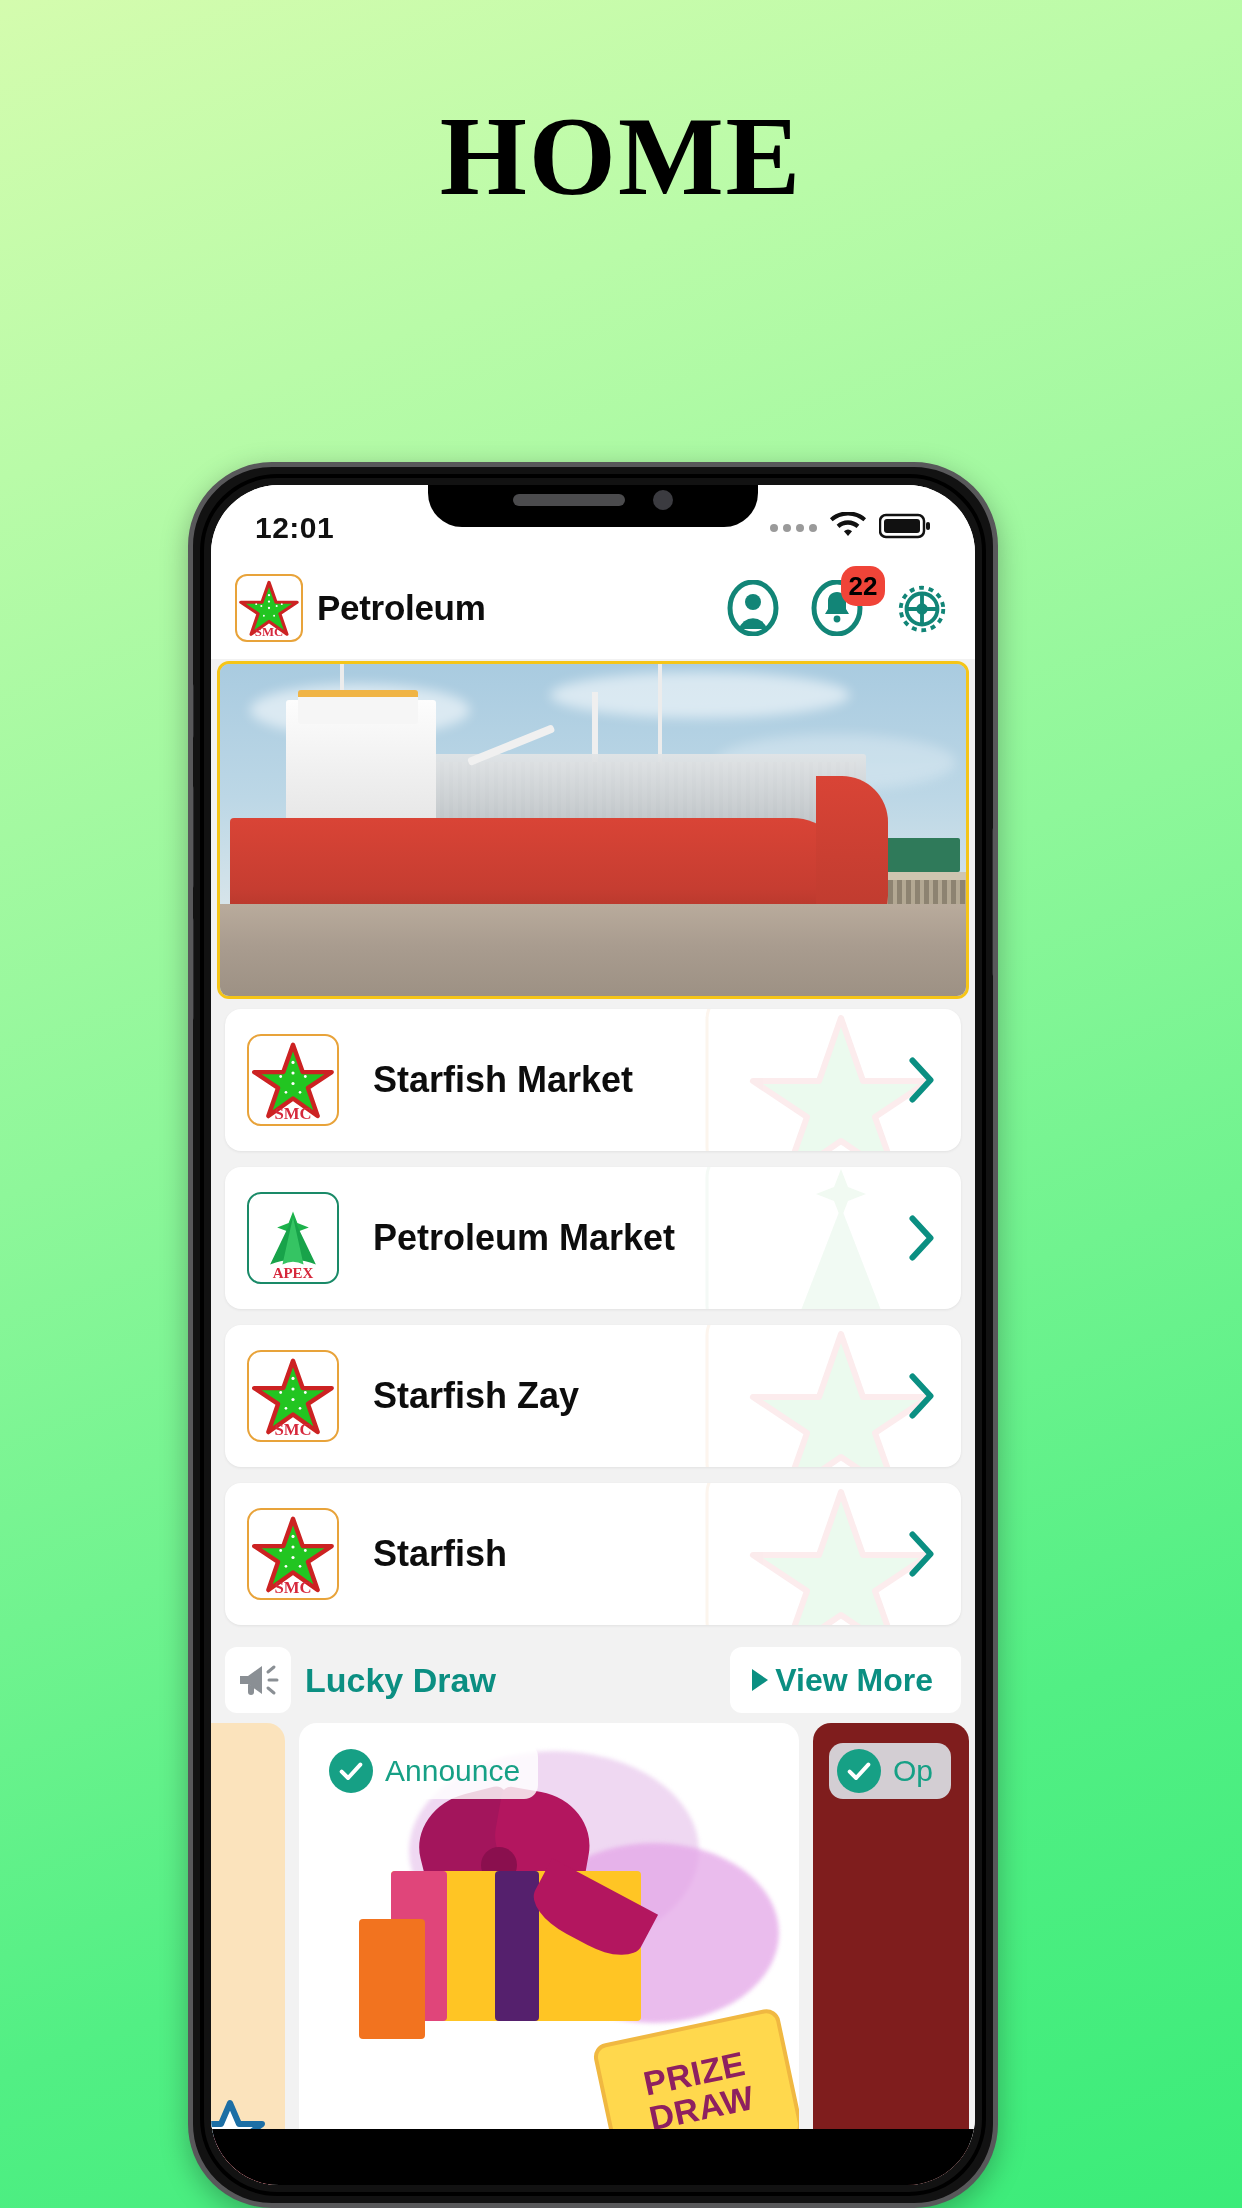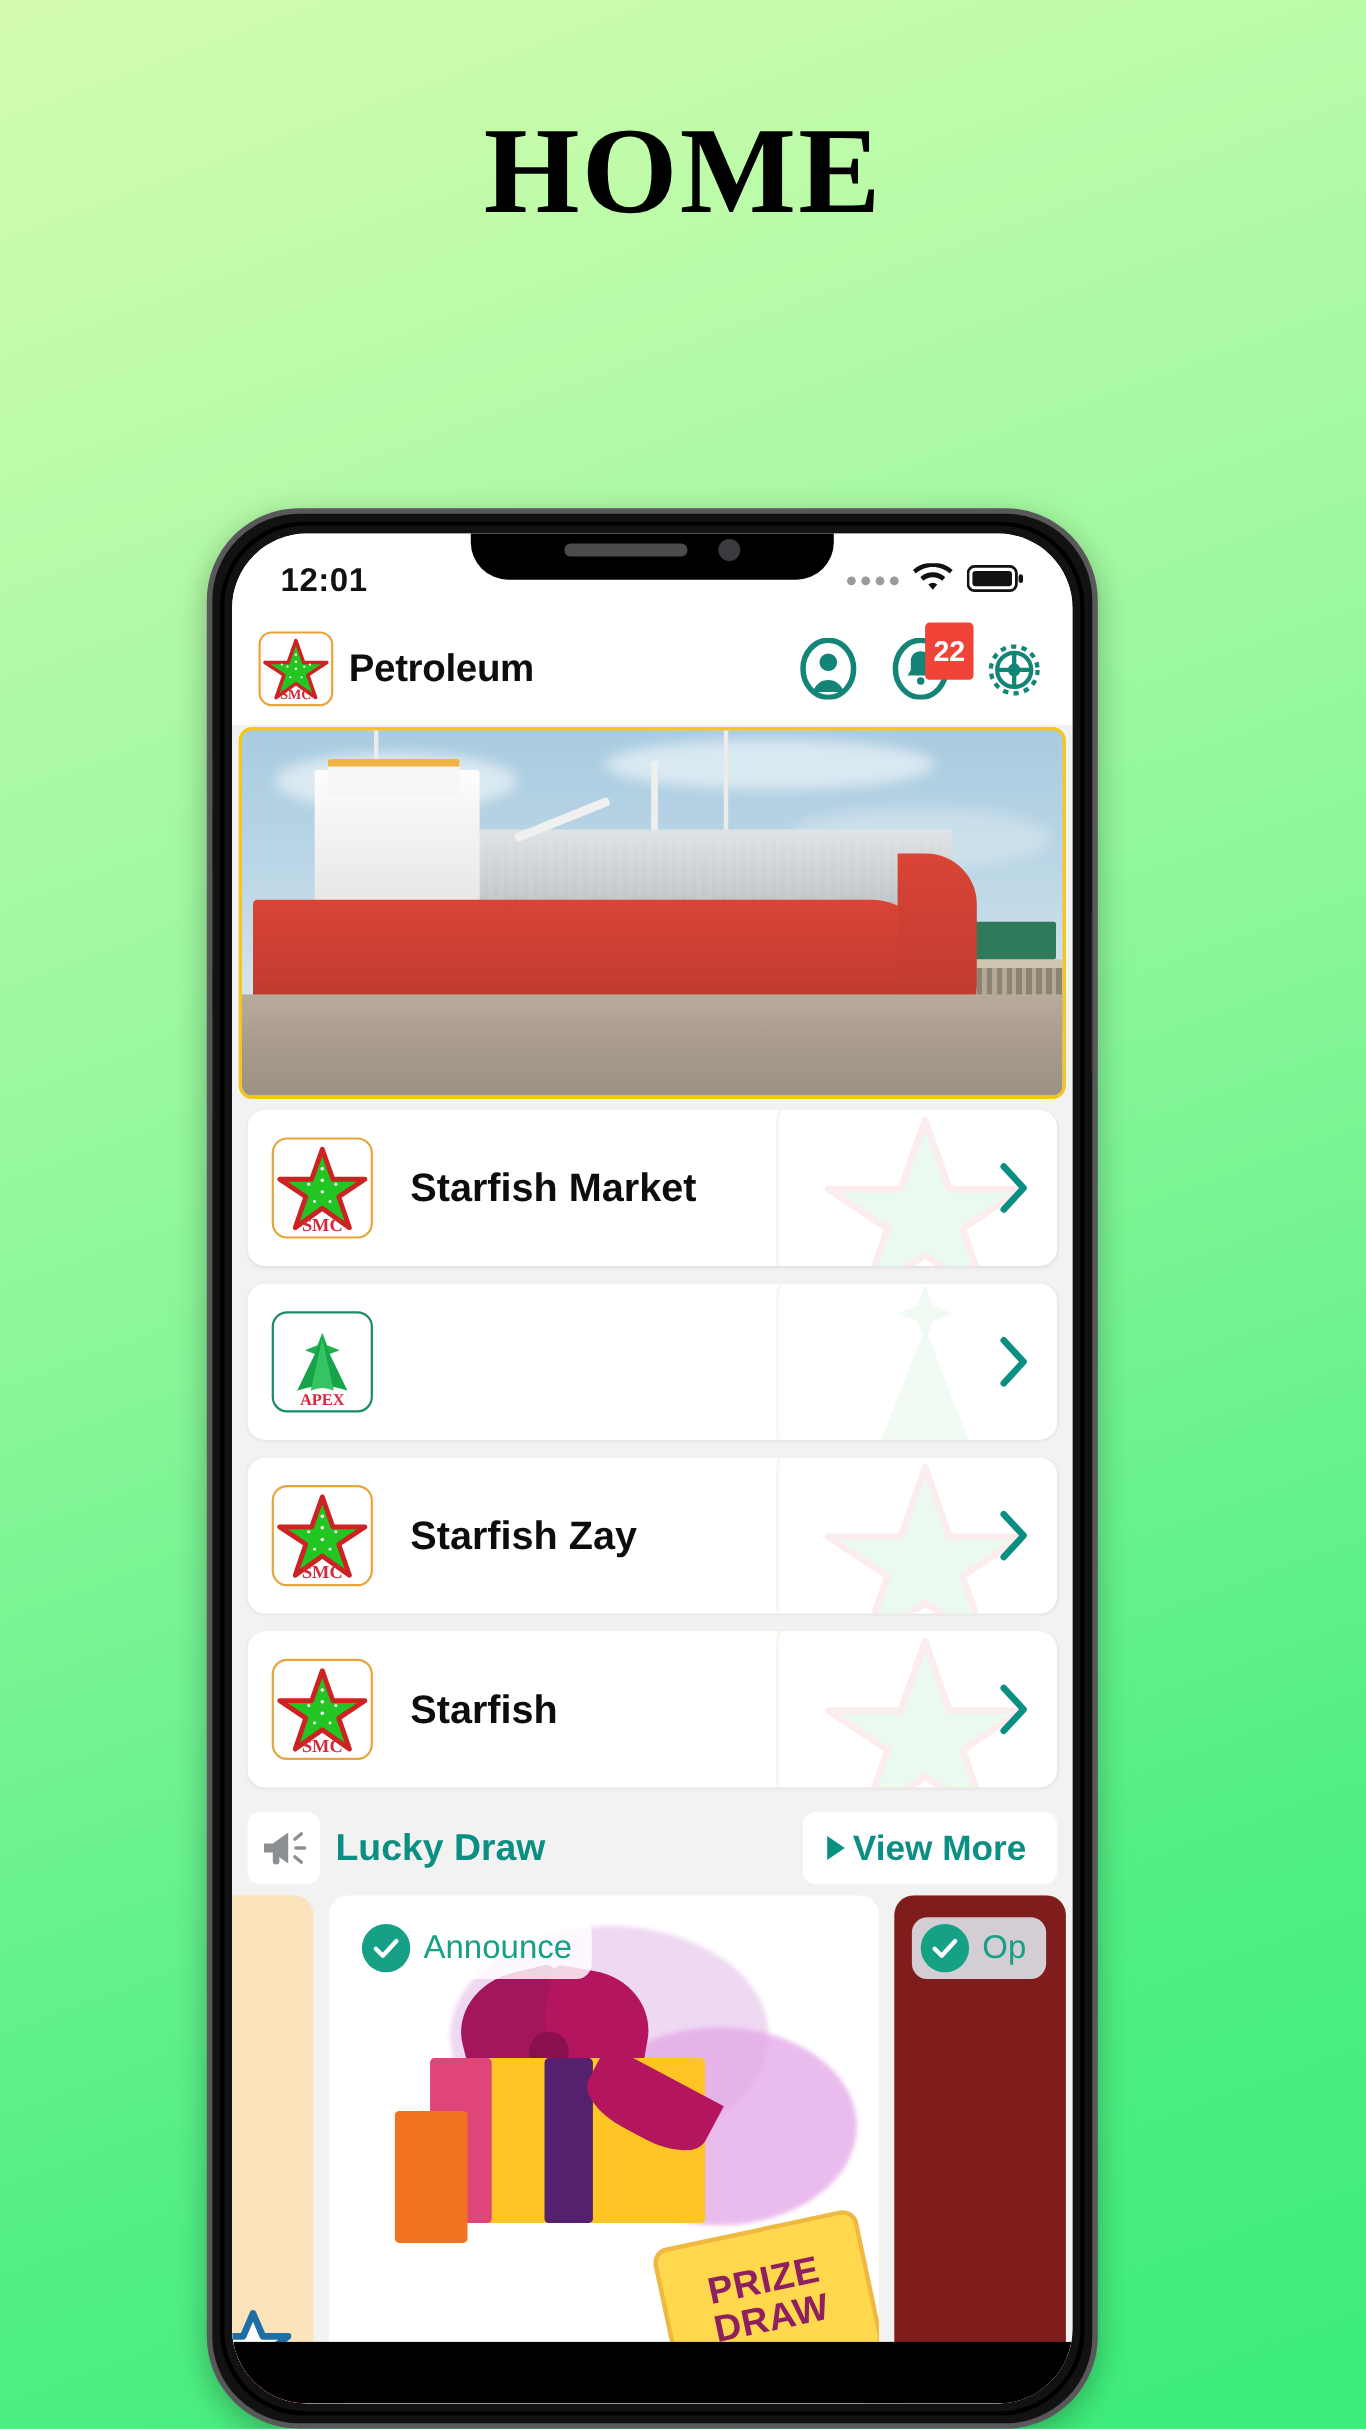--- a/index.html
+++ b/index.html
@@ -156,24 +156,24 @@
   .header-actions {
     margin-left: auto;
     display: flex;
     align-items: center;
     gap: 28px;
   }
   .hicon { position: relative; width: 56px; height: 56px; }
   .badge {
     position: absolute;
     top: -14px; right: -20px;
-    min-width: 44px; height: 52px;
+    min-width: 44px; height: 40px;
     background: #f04438;
-    border-radius: 4px;
-    color: #ffffff;
+    border-radius: 15px;
+    color: #000000;
     font-size: 26px;
     font-weight: 700;
     display: flex;
     align-items: center;
     justify-content: center;
     padding: 0 5px;
   }
 
   
   .app-body {
@@ -598,20 +598,21 @@
             <path d="M150 28 l7 18 18 7 -18 7 -7 18 -7 -18 -18 -7 18 -7 z" fill="#cdeccf"></path>
           </svg>
           <div class="row-logo apex">
             <svg width="100%" height="100%" viewBox="0 0 100 100">
               <path d="M50 20 l5 13 13 5 -13 5 -5 13 -5 -13 -13 -5 13 -5 z" fill="#1cb24b"></path>
               <path d="M50 26 L76 80 Q50 70 24 80 Z" fill="#18a34a"></path>
               <path d="M50 26 L62 80 Q50 74 38 80 Z" fill="#35c463"></path>
               <text x="50" y="95" text-anchor="middle" font-family="Liberation Serif, serif" font-size="17" font-weight="bold" fill="#d6283c">APEX</text>
             </svg>
           </div>
+          <div class="row-label">Petroleum Market</div>
           <div class="row-chevron">
             <svg width="30" height="48" viewBox="0 0 20 32">
               <path d="M5 3 L17 16 L5 29" fill="none" stroke="#0b8f82" stroke-width="4" stroke-linecap="round" stroke-linejoin="round"></path>
             </svg>
           </div>
         </div>
 
         <div class="menu-row">
           <svg class="watermark" viewBox="0 0 300 200">
             <rect x="16" y="10" width="260" height="180" rx="26" fill="none" stroke="#f6dcc0" stroke-width="3"></rect>

